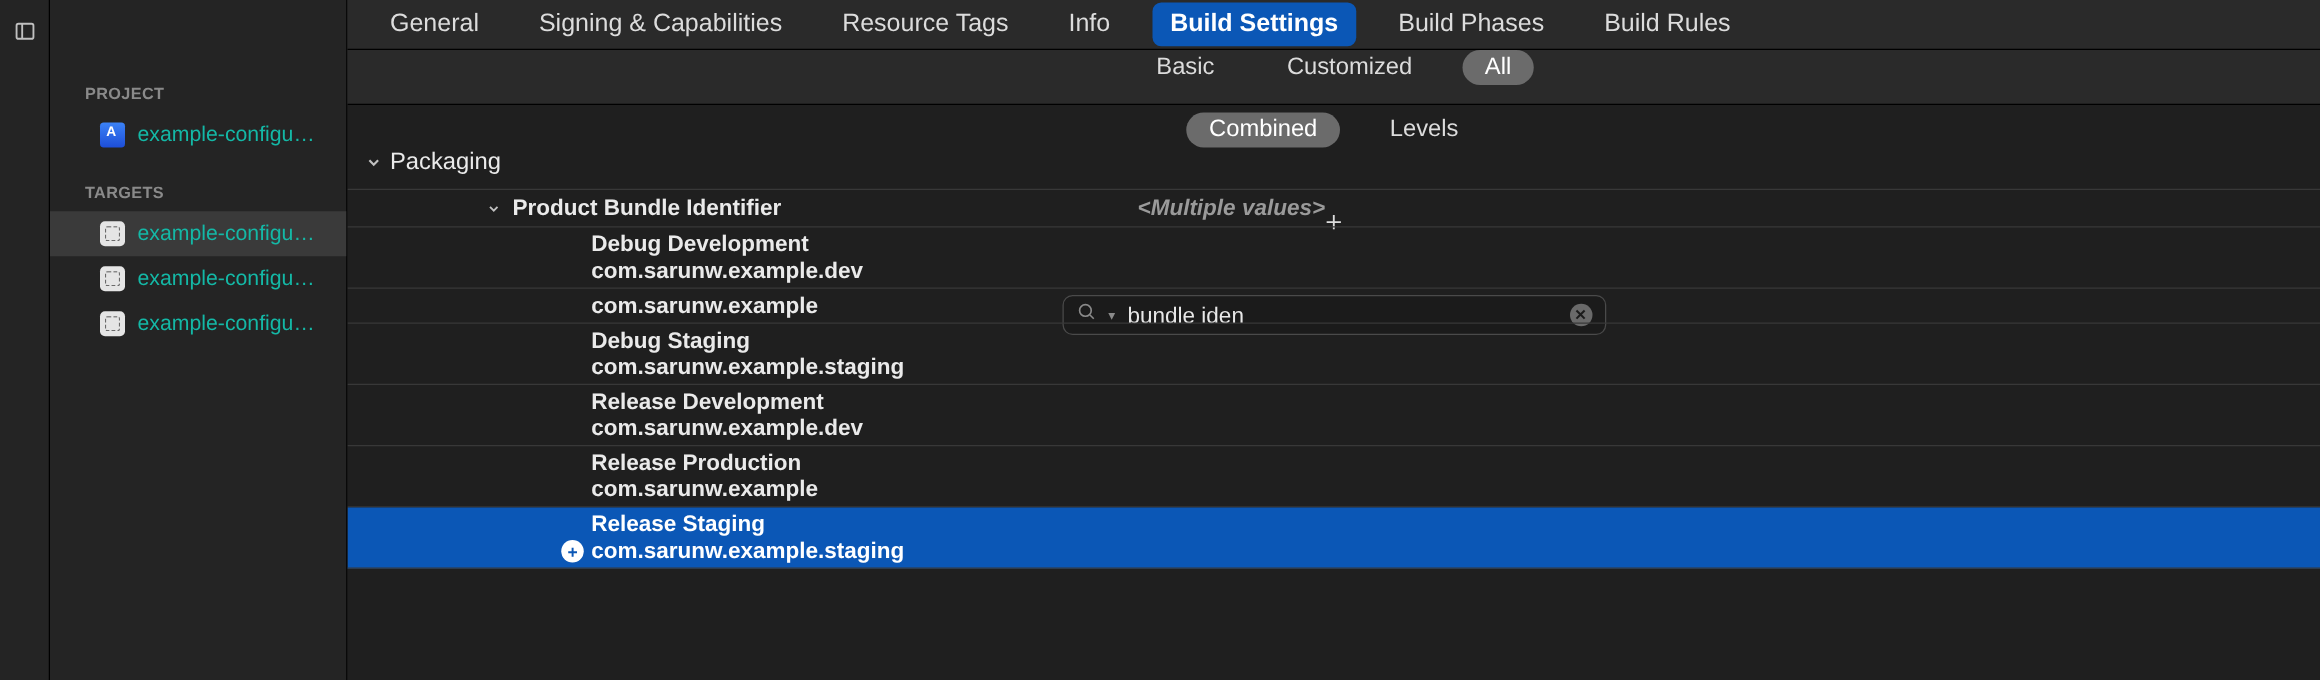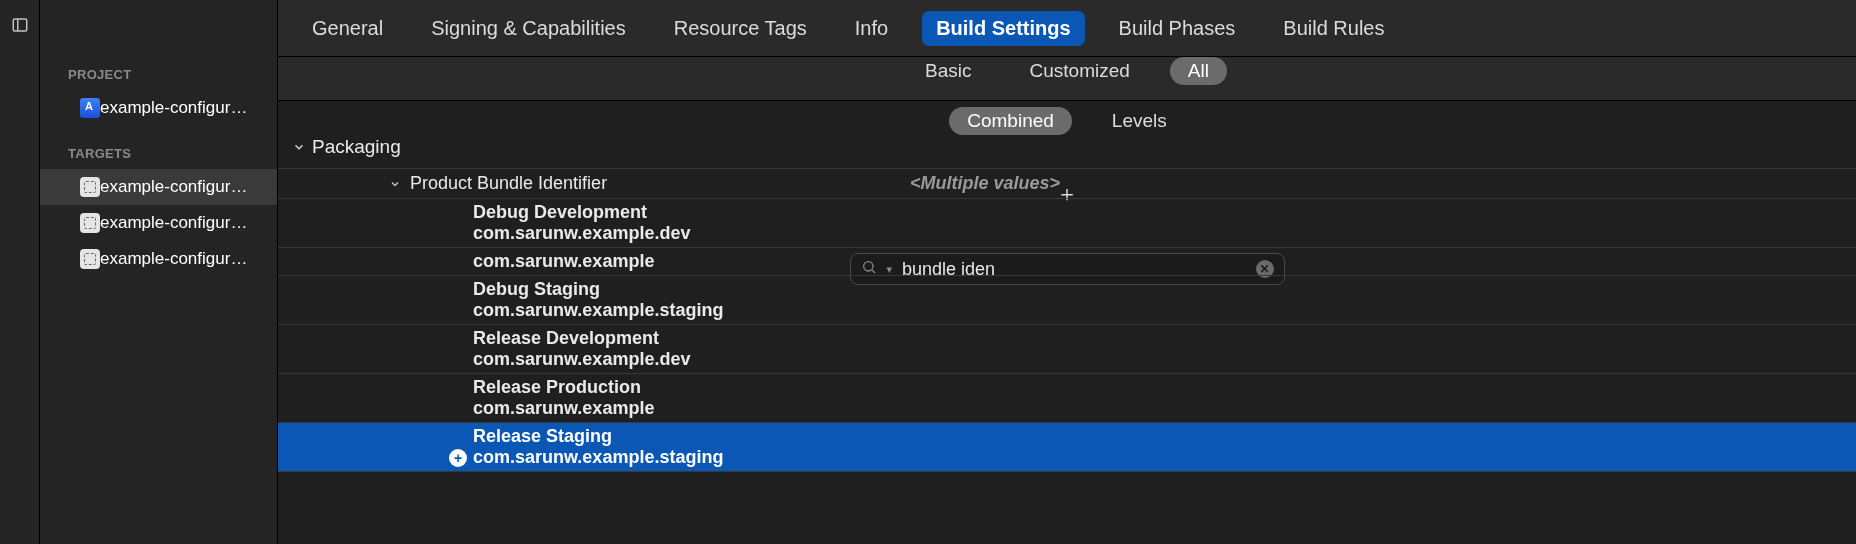--- a/index.html
+++ b/index.html
@@ -5,32 +5,32 @@
     * { margin: 0; padding: 0; box-sizing: border-box; font-family: -apple-system, BlinkMacSystemFont, "SF Pro Text", "Helvetica Neue", sans-serif; }
     body { background: #1e1e1e; color: #d0d0d0; width: 1856px; height: 544px; overflow: hidden; display: flex; }
 
     
     .left-strip { width: 40px; background: #242424; border-right: 1px solid #000; display: flex; align-items: flex-start; justify-content: center; padding-top: 16px; }
     .left-strip svg { width: 18px; height: 18px; stroke: #c0c0c0; }
 
     
     .sidebar { width: 238px; background: #242424; border-right: 1px solid #000; padding-top: 57px; font-size: 17px; }
     .sidebar-heading { color: #8a8a8a; font-weight: 700; font-size: 13px; padding: 10px 20px 8px 28px; letter-spacing: 0.3px; }
-    .sidebar-item { display: flex; align-items: center; padding: 8px 20px 8px 40px; color: #ffffff; white-space: nowrap; overflow: hidden; text-overflow: ellipsis; }
+    .sidebar-item { display: flex; align-items: center; gap: 10px; padding: 8px 20px 8px 40px; color: #14b8a6; white-space: nowrap; overflow: hidden; text-overflow: ellipsis; }
     .sidebar-item.selected { background: #3a3a3a; }
     .proj-icon, .target-icon { width: 20px; height: 20px; flex-shrink: 0; display: inline-block; }
     .proj-icon { background: linear-gradient(#3b82f6,#1d4ed8); border-radius: 3px; position: relative; }
     .proj-icon::after { content: "A"; position: absolute; color: #fff; font-size: 11px; font-weight: 700; left: 5px; top: 2px; }
     .target-icon { background: #e5e5e5; border-radius: 4px; position: relative; }
     .target-icon::after { content: ""; position: absolute; inset: 4px; border: 1.5px dashed #6a6a6a; border-radius: 2px; }
     .sidebar-label { overflow: hidden; text-overflow: ellipsis; }
 
     
     .main { flex: 1; display: flex; flex-direction: column; background: #1f1f1f; }
-    .tab-bar { height: 57px; background: #2a2a2a; border-bottom: 1px solid #000; display: flex; align-items: center; gap: 20px; padding: 0 20px; font-size: 20px; }
+    .tab-bar { height: 40px; background: #2a2a2a; border-bottom: 1px solid #000; display: flex; align-items: center; gap: 20px; padding: 0 20px; font-size: 20px; }
     .tab { padding: 6px 14px; color: #dcdcdc; border-radius: 7px; }
     .tab.active { background: #0b57b6; color: #ffffff; font-weight: 600; }
 
     .filter-bar { height: 44px; background: #2a2a2a; border-bottom: 1px solid #000; display: flex; align-items: center; gap: 22px; padding: 0 22px; font-size: 19px; flex-direction: column; }
     .pill { padding: 3px 18px; color: #dcdcdc; border-radius: 14px; font-size: 19px; }
     .pill.active { background: #6b6b6b; color: #fff; }
     .plus-btn { color: #dcdcdc; font-size: 22px; padding: 0 8px; }
     .spacer { flex: 1; }
     .search-wrap { display: flex; align-items: center; background: #1b1b1b; border: 1px solid #4a4a4a; border-radius: 8px; padding: 4px 10px; gap: 10px; width: 435px; }
     .search-wrap svg { width: 16px; height: 16px; stroke: #8a8a8a; flex-shrink: 0; }
@@ -46,21 +46,21 @@
     .header-row { display: flex; align-items: center; padding: 8px 0 8px 130px; border-bottom: 1px solid #383838; color: #9a9a9a; font-size: 18px; }
     .col-setting { width: 495px; }
     .col-target { display: flex; align-items: center; gap: 10px; }
     .vsep { width: 1px; height: 22px; background: #454545; margin: 0 12px 0 0; }
     .target-badge { width: 22px; height: 22px; background: #e5e5e5; border-radius: 5px; position: relative; }
     .target-badge::after { content: ""; position: absolute; inset: 4px; border: 1.5px dashed #6a6a6a; border-radius: 2px; }
 
     .setting-row { display: flex; align-items: center; padding: 4px 0 4px 102px; border-bottom: 1px solid #383838; font-size: 18px; }
     .setting-row .chev-sm { width: 30px; display: flex; justify-content: center; }
     .setting-row .chev-sm svg { width: 12px; height: 12px; stroke: #c0c0c0; }
-    .setting-name { width: 500px; font-weight: 400; color: #eaeaea; }
+    .setting-name { width: 500px; font-weight: 700; color: #eaeaea; }
     .setting-val { font-weight: 700; color: #9a9a9a; font-style: italic; }
 
     .config-row { display: flex; align-items: flex-start; padding: 3px 0 3px 195px; border-bottom: 1px solid #383838; font-size: 18px; flex-direction: column; }
     .config-name { width: 437px; font-weight: 700; color: #eaeaea; }
     .config-val { font-weight: 700; color: #eaeaea; display: flex; align-items: center; gap: 6px; }
     .config-row.selected { background: #0b57b6; }
     .config-row.selected .config-name, .config-row.selected .config-val { color: #fff; }
     .plus-circle { width: 18px; height: 18px; border-radius: 50%; background: #fff; color: #0b57b6; display: inline-flex; align-items: center; justify-content: center; font-size: 14px; font-weight: 900; margin-left: -24px; }
   </style>
 </head>

